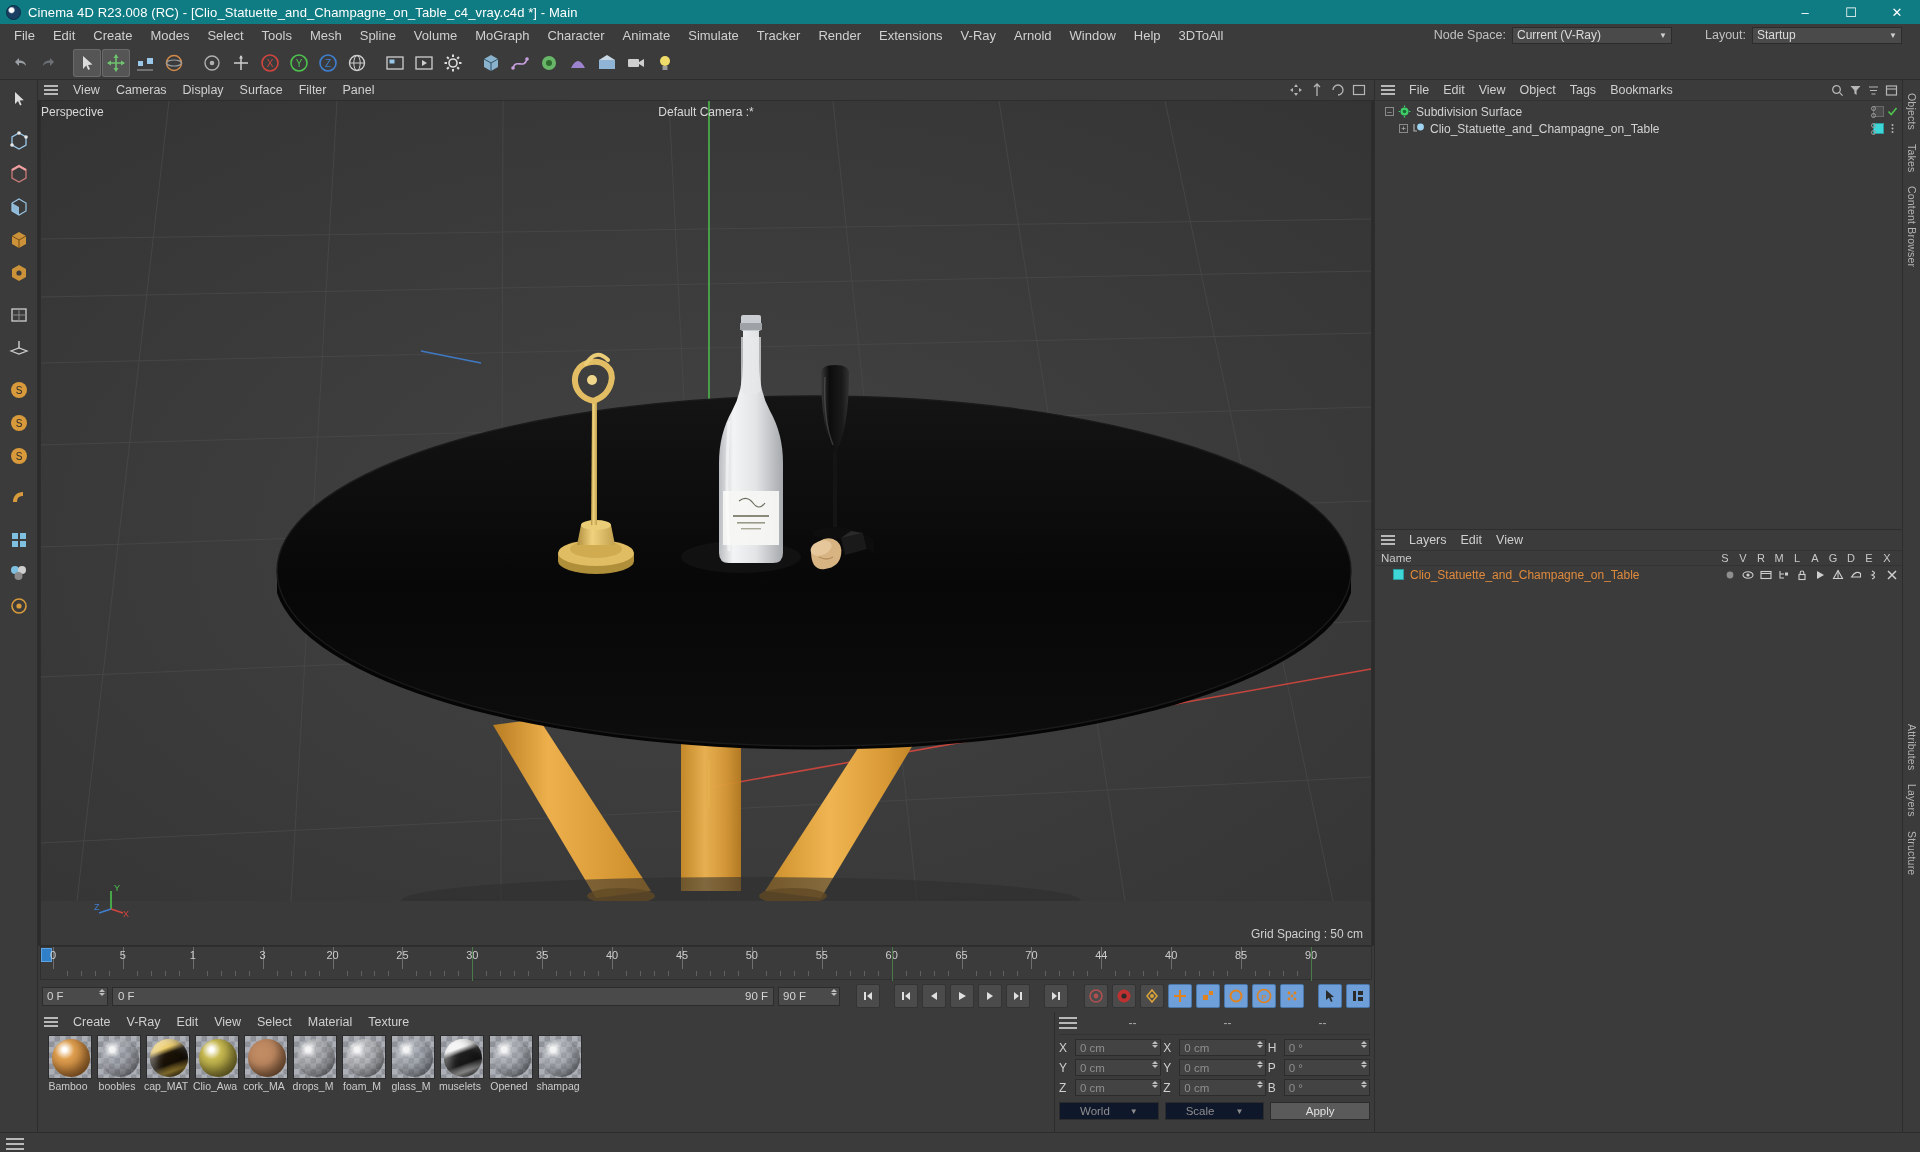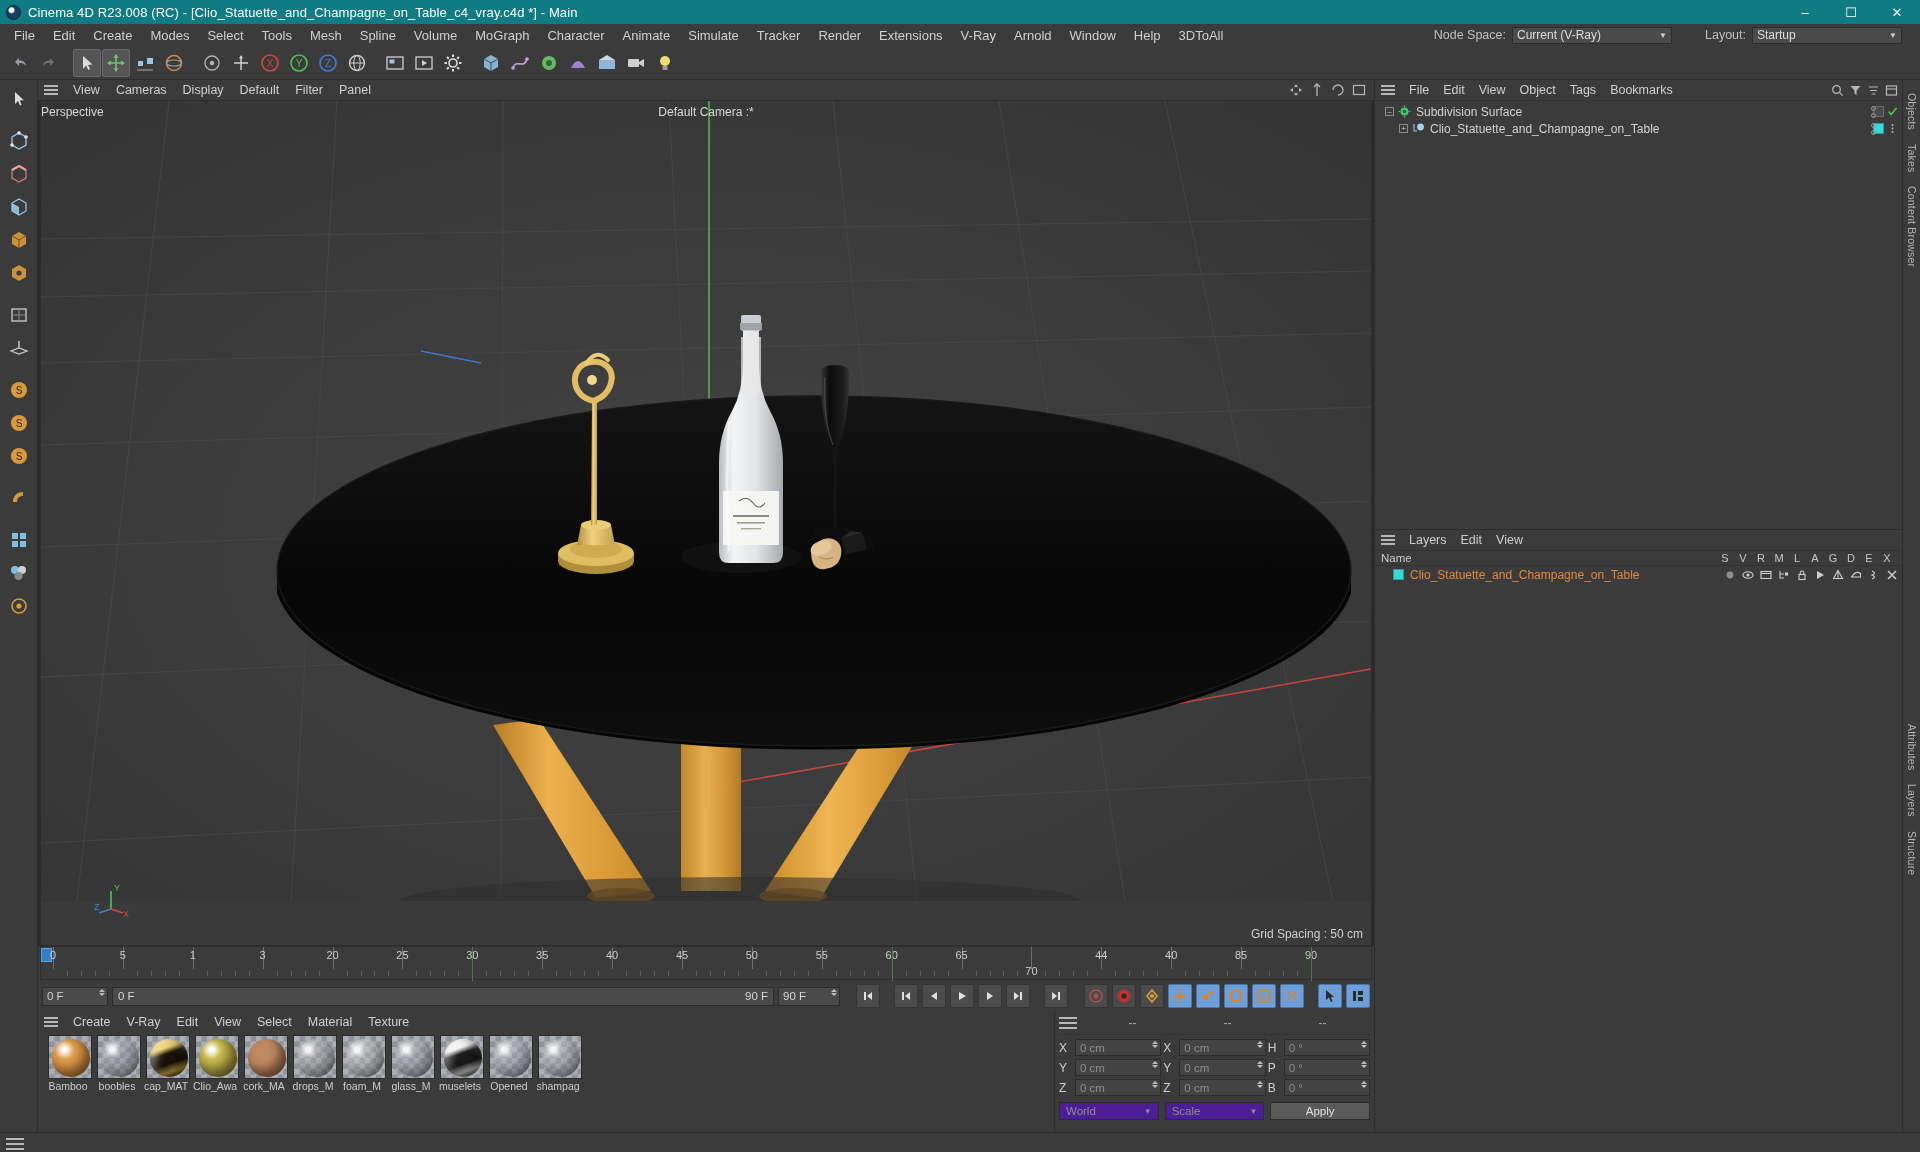--- a/index.html
+++ b/index.html
@@ -103,21 +103,21 @@
   #bottomSplit{ display:flex; height:120px;}
   #coordPanel{ width:320px; background:#3b3b3b; border-left:1px solid #2d2d2d; padding:2px 4px;}
   .coordHead{ display:flex; align-items:center; height:18px; gap:0;}
   .coordHead .hm{ width:18px;height:12px;display:flex;flex-direction:column;justify-content:space-between;margin-right:8px;}
   .coordHead .hm i{ display:block;height:2px;background:#b8b8b8;}
   .cCol{ flex:1; text-align:center; font-size:12px; color:#a9a9a9;}
   .coordGrid{ display:grid; grid-template-columns: 14px 1fr 14px 1fr 14px 1fr; gap:3px 2px; margin-top:4px; align-items:center;}
   .axl{ font-size:12px; color:#cfcfcf; text-align:left;}
   .cfield{ background:#434343; border:1px solid #2c2c2c; height:17px; font-size:11.5px; color:#8e8e8e; display:flex; align-items:center; padding:0 4px; position:relative;}
   .coordBtns{ display:grid; grid-template-columns:1fr 1fr 1fr; gap:6px; margin-top:6px;}
-  .csel{ background:#4c1d95; border:1px solid #2c2c2c; height:18px; font-size:11.5px; color:#8e8e8e; display:flex; align-items:center; padding:0 6px;}
+  .csel{ background:#0f172a; border:1px solid #2c2c2c; height:18px; font-size:11.5px; color:#8e8e8e; display:flex; align-items:center; padding:0 20px;}
   .csel .arw{ margin-left:auto; font-size:8px;}
   .capply{ background:#5a5a5a; border:1px solid #2c2c2c; height:18px; font-size:11.5px; color:#e0e0e0; display:flex; align-items:center; justify-content:center;}
 
   
   #objPane{ height:450px; background:#3b3b3b; display:flex; flex-direction:column; border-bottom:1px solid #2d2d2d;}
   #objMenu{ height:20px; display:flex; align-items:center; padding-left:4px; position:relative;}
   #objMenu .hm{ width:18px;height:14px;display:flex;flex-direction:column;justify-content:space-between;padding:2px 2px;margin-right:5px;}
   #objMenu .hm i{ display:block;height:2px;background:#b8b8b8;}
   #objMenu .pmi{ padding:1px 7px; font-size:12.5px; color:#cfcfcf;}
   #objSearchIcons{ position:absolute; right:4px; display:flex; gap:5px; align-items:center;}
@@ -458,21 +458,21 @@
 
     <div class="panelmenu">
       <div class="hm">
           <i></i>
           <i></i>
           <i></i>
         </div>
       <div class="pmi">View</div>
       <div class="pmi">Cameras</div>
       <div class="pmi">Display</div>
-      <div class="pmi">Default</div>
+      <div class="pmi">Surface</div>
       <div class="pmi">Filter</div>
       <div class="pmi">Panel</div>
       <div style="margin-left:auto; display:flex; gap:7px; padding-right:8px;">
         <svg width="14" height="14" viewBox="0 0 14 14">
             <path d="M7 1 L5 4 L9 4 Z M7 13 L5 10 L9 10 Z M1 7 L4 5 L4 9 Z M13 7 L10 5 L10 9 Z" fill="#b6b6b6"></path>
           </svg>
         <svg width="14" height="14" viewBox="0 0 14 14">
             <path d="M7 1 L7 13 M4 4 L7 1 L10 4" stroke="#b6b6b6" stroke-width="1.3" fill="none"></path>
           </svg>
         <svg width="14" height="14" viewBox="0 0 14 14">
@@ -719,21 +719,21 @@
             <div class="tick" style="left: 878.622px; height: 5px; top: 24px; background: rgb(96, 96, 96);"></div>
             <div class="tick" style="left: 892.6px; height: 5px; top: 24px; background: rgb(96, 96, 96);"></div>
             <div class="tick" style="left: 906.578px; height: 5px; top: 24px; background: rgb(96, 96, 96);"></div>
             <div class="tick" style="left: 920.556px; height: 22px; top: 0px; background: rgb(110, 110, 110);"></div>
             <div class="tnum" style="left: 920.556px;">65</div>
             <div class="tick" style="left: 934.533px; height: 5px; top: 24px; background: rgb(96, 96, 96);"></div>
             <div class="tick" style="left: 948.511px; height: 5px; top: 24px; background: rgb(96, 96, 96);"></div>
             <div class="tick" style="left: 962.489px; height: 5px; top: 24px; background: rgb(96, 96, 96);"></div>
             <div class="tick" style="left: 976.467px; height: 5px; top: 24px; background: rgb(96, 96, 96);"></div>
             <div class="tick" style="left: 990.444px; height: 22px; top: 0px; background: rgb(110, 110, 110);"></div>
-            <div class="tnum" style="left: 990.444px; margin-top: 16px;">70</div>
+            <div class="tnum" style="left: 990.444px;">70</div>
             <div class="tick" style="left: 1004.42px; height: 5px; top: 24px; background: rgb(96, 96, 96);"></div>
             <div class="tick" style="left: 1018.4px; height: 5px; top: 24px; background: rgb(96, 96, 96);"></div>
             <div class="tick" style="left: 1032.38px; height: 5px; top: 24px; background: rgb(96, 96, 96);"></div>
             <div class="tick" style="left: 1046.36px; height: 5px; top: 24px; background: rgb(96, 96, 96);"></div>
             <div class="tick" style="left: 1060.33px; height: 22px; top: 0px; background: rgb(110, 110, 110);"></div>
             <div class="tnum" style="left: 1060.33px;">44</div>
             <div class="tick" style="left: 1074.31px; height: 5px; top: 24px; background: rgb(96, 96, 96);"></div>
             <div class="tick" style="left: 1088.29px; height: 5px; top: 24px; background: rgb(96, 96, 96);"></div>
             <div class="tick" style="left: 1102.27px; height: 5px; top: 24px; background: rgb(96, 96, 96);"></div>
             <div class="tick" style="left: 1116.24px; height: 5px; top: 24px; background: rgb(96, 96, 96);"></div>

